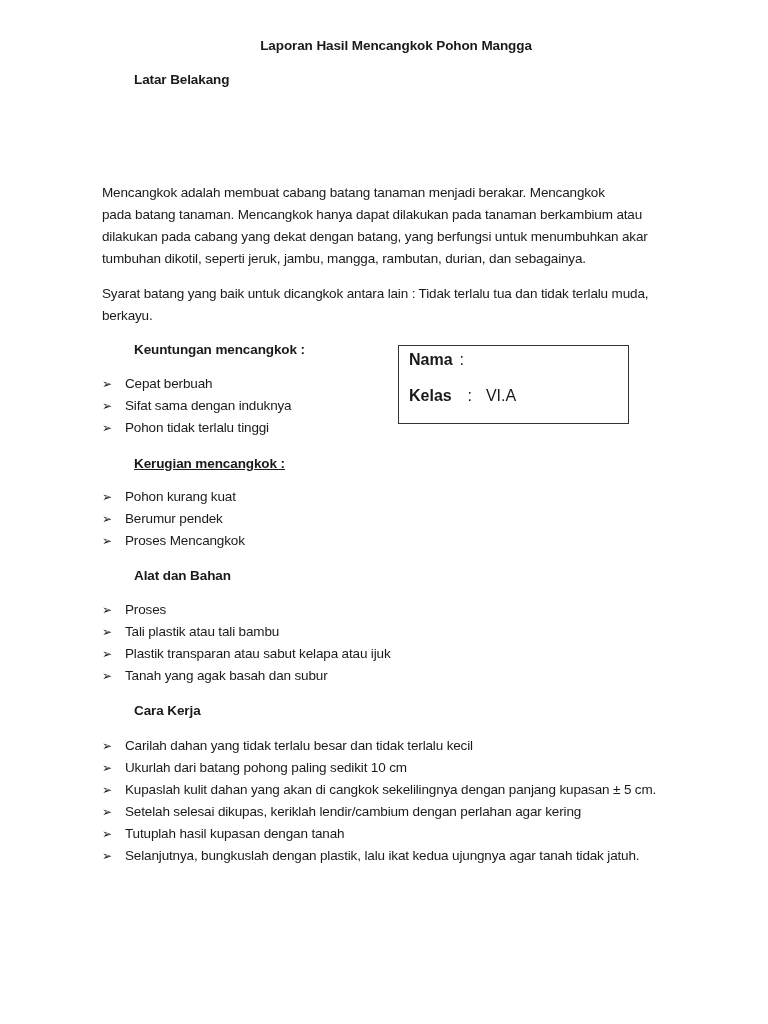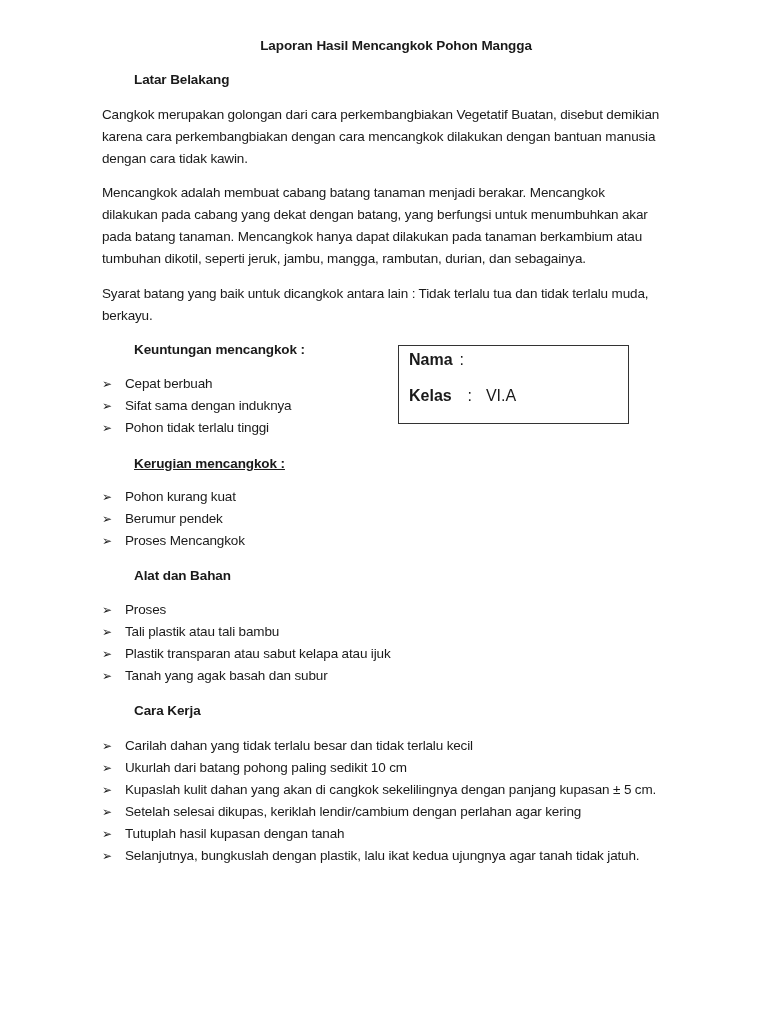--- a/index.html
+++ b/index.html
@@ -41,30 +41,25 @@
   </style>
 </head>
 <body>
 
 <div class="page">
 
   <div class="title">Laporan Hasil Mencangkok Pohon Mangga</div>
 
   <div class="heading" style="top:72px;">Latar Belakang</div>
 
-  <p class="para" style="top:104px;">
-    <span>Cangkok merupakan golongan dari cara perkembangbiakan Vegetatif Buatan, disebut demikian</span>
-    <span>karena cara perkembangbiakan dengan cara mencangkok dilakukan dengan bantuan manusia</span>
-    <span>dengan cara tidak kawin.</span>
-  </p>
 
   <p class="para" style="top:182px;">
     <span>Mencangkok adalah membuat cabang batang tanaman menjadi berakar. Mencangkok</span>
+    <span>pada batang tanaman. Mencangkok hanya dapat dilakukan pada tanaman berkambium atau</span>
     <span>dilakukan pada cabang yang dekat dengan batang, yang berfungsi untuk menumbuhkan akar</span>
-    <span>pada batang tanaman. Mencangkok hanya dapat dilakukan pada tanaman berkambium atau</span>
     <span>tumbuhan dikotil, seperti jeruk, jambu, mangga, rambutan, durian, dan sebagainya.</span>
   </p>
 
   <p class="para" style="top:283px;">
     <span>Syarat batang yang baik untuk dicangkok antara lain : Tidak terlalu tua dan tidak terlalu muda,</span>
     <span>berkayu.</span>
   </p>
 
   <div class="heading" style="top:342px;">Keuntungan mencangkok :</div>
   <ul class="blist" style="top:373px;">

